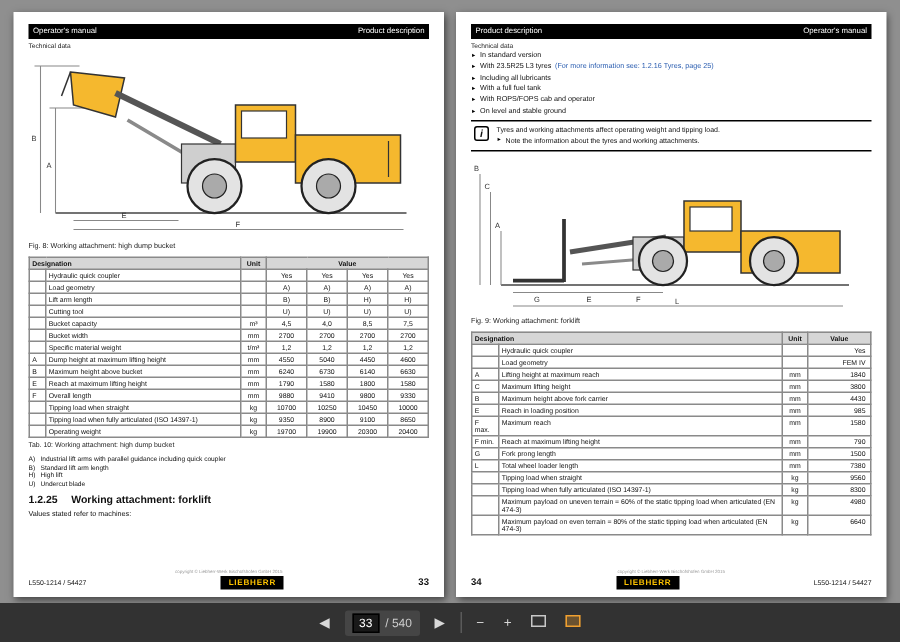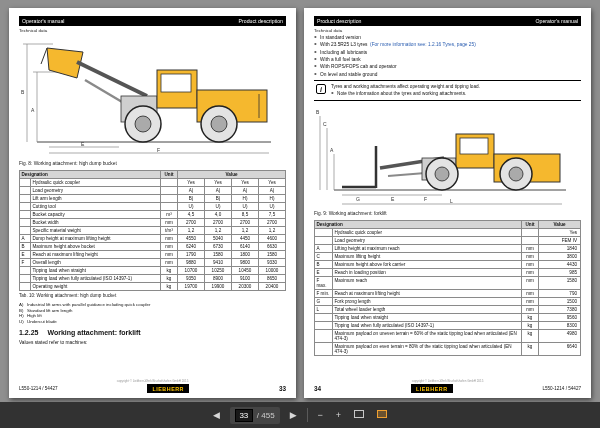--- a/index.html
+++ b/index.html
@@ -455,21 +455,21 @@
         <span class="docid">L550-1214 / 54427</span>
       </div>
     </div>
   </div>
 </div>
 
 <div class="toolbar">
   <span class="tbtn">◀</span>
   <span class="pagebox">
     <input class="pageinput" value="33" style="">
-    <span class="pagecount">/ 455</span>
+    <span class="pagecount">/ 540</span>
   </span>
   <span class="tbtn">▶</span>
   <span class="tdivider"></span>
   <span class="tbtn">−</span>
   <span class="tbtn">+</span>
   <span class="tbtn"><span class="fitbox"></span></span>
   <span class="tbtn"><span class="fsbox"></span></span>
 </div>
 
 </body></html>

